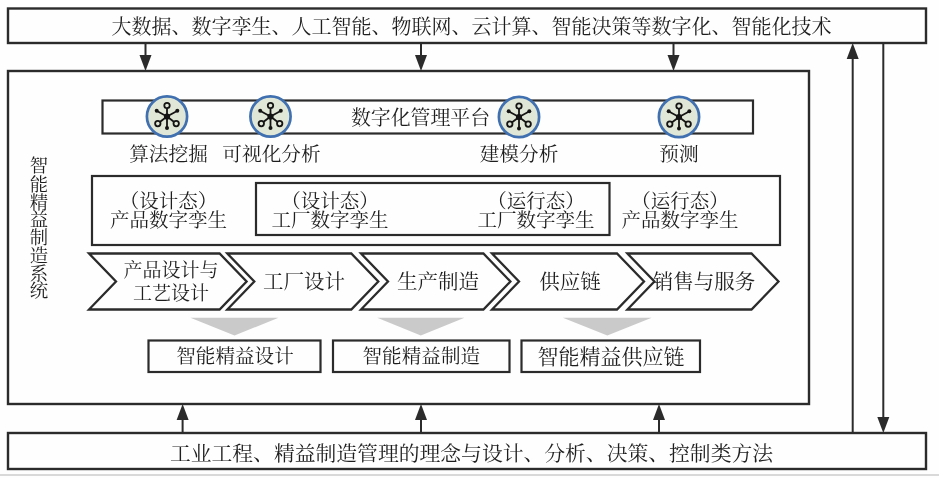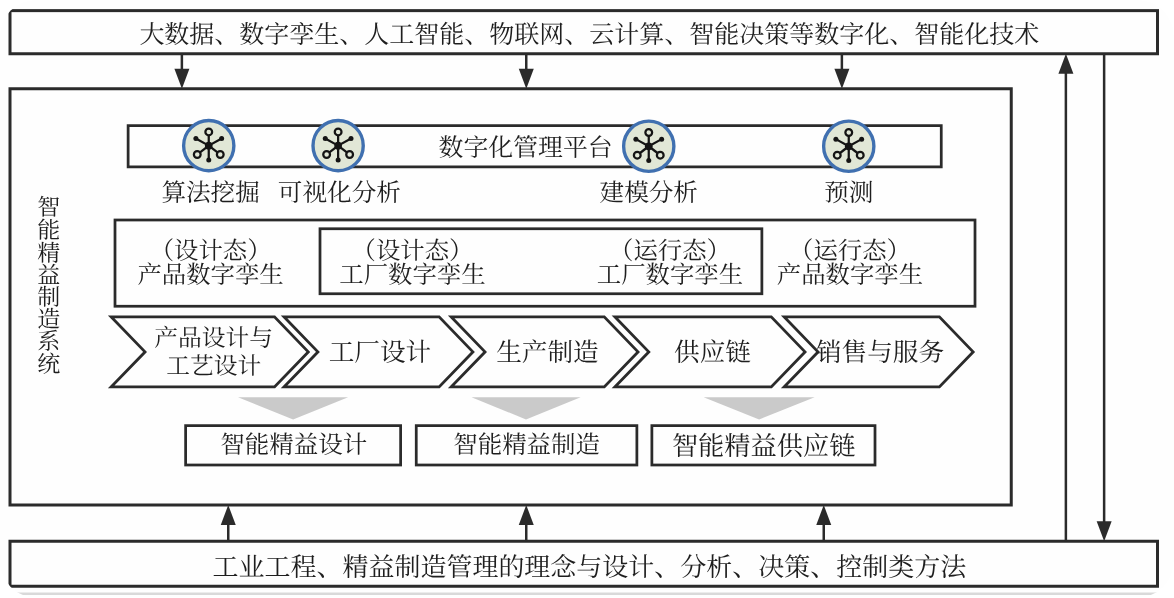--- a/index.html
+++ b/index.html
@@ -1,16 +1,16 @@
 <!DOCTYPE html>
 <html><head>
 <meta charset="utf-8">
 <style>
 html,body{margin:0;padding:0;background:#ffffff;}
-#stage{position:relative;width:939px;height:478px;background:#fefefe;overflow:hidden;border-radius:29px;}
+#stage{position:relative;width:939px;height:478px;background:#fefefe;overflow:hidden;}
 text{font-family:"Liberation Serif","Noto Serif CJK SC",serif;fill:#1e1e1e;}
 </style>
 </head>
 <body>
 <div id="stage">
 <svg width="939" height="478" viewBox="0 0 939 478">
 
 <rect x="0" y="474" width="939" height="2" fill="#d9d9d9"></rect>
 
 <rect x="8" y="8.5" width="918" height="34.5" fill="#fefefe" stroke="#2b2b2b" stroke-width="2.4"></rect>

